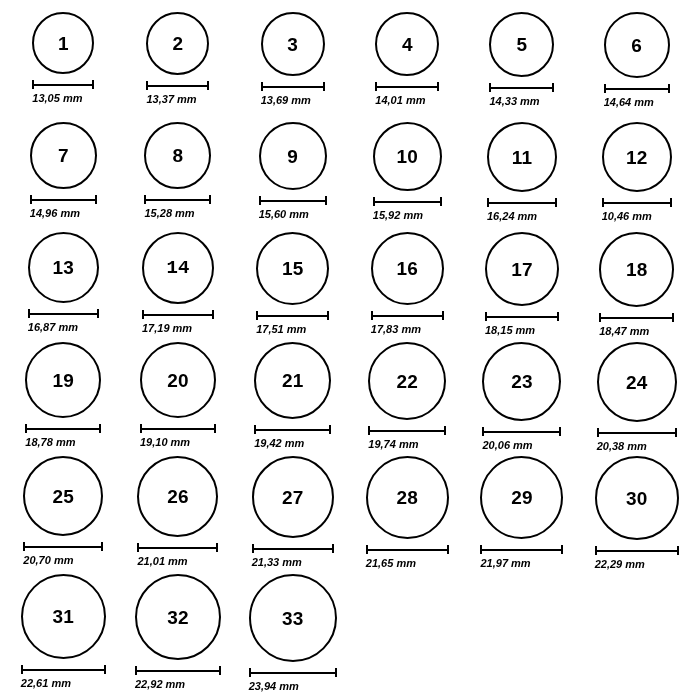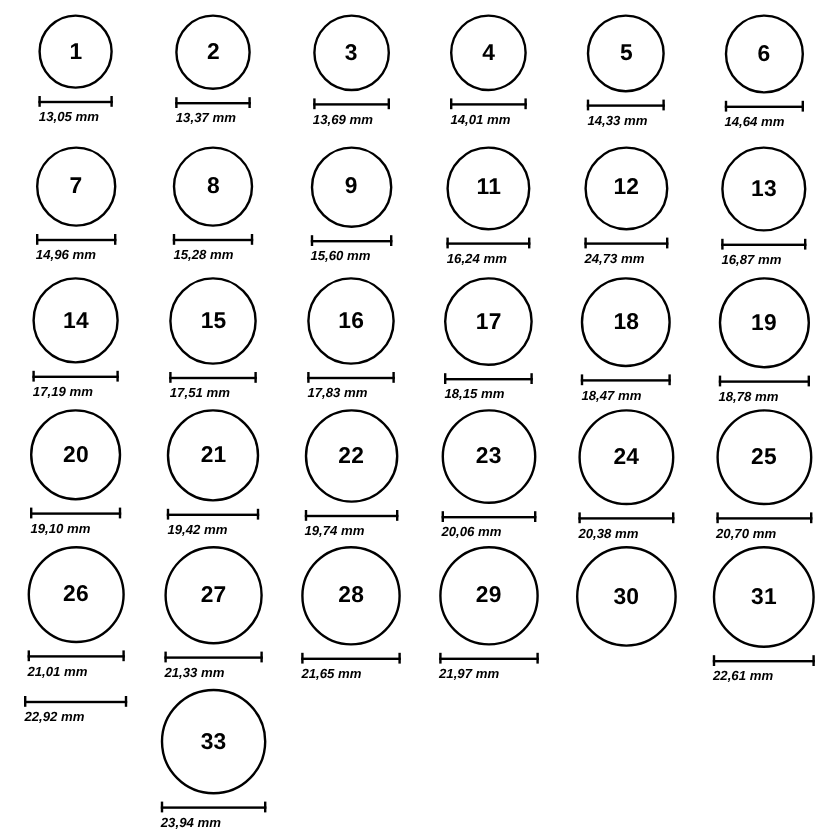--- a/index.html
+++ b/index.html
@@ -232,20 +232,35 @@
           <div class="measure-bar" style="width: 68px;">
             <div class="line"></div>
             <div class="tick left"></div>
             <div class="tick right"></div>
           </div>
           <div class="measure-text">15,60 mm</div>
         </div>
       </div>
       <div class="cell">
         <div class="ring-wrap">
+          <div class="ring" style="width: 69px; height: 69px;">
+            <span class="ring-label">10</span>
+          </div>
+        </div>
+        <div class="measure">
+          <div class="measure-bar" style="width: 69px;">
+            <div class="line"></div>
+            <div class="tick left"></div>
+            <div class="tick right"></div>
+          </div>
+          <div class="measure-text">15,92 mm</div>
+        </div>
+      </div>
+      <div class="cell">
+        <div class="ring-wrap">
           <div class="ring" style="width: 70px; height: 70px;">
             <span class="ring-label">11</span>
           </div>
         </div>
         <div class="measure">
           <div class="measure-bar" style="width: 70px;">
             <div class="line"></div>
             <div class="tick left"></div>
             <div class="tick right"></div>
           </div>
@@ -257,41 +272,41 @@
           <div class="ring" style="width: 70px; height: 70px;">
             <span class="ring-label">12</span>
           </div>
         </div>
         <div class="measure">
           <div class="measure-bar" style="width: 70px;">
             <div class="line"></div>
             <div class="tick left"></div>
             <div class="tick right"></div>
           </div>
-          <div class="measure-text">24,73 mm</div>
+          <div class="measure-text">10,46 mm</div>
         </div>
       </div>
       <div class="cell">
         <div class="ring-wrap">
           <div class="ring" style="width: 71px; height: 71px;">
             <span class="ring-label">13</span>
           </div>
         </div>
         <div class="measure">
           <div class="measure-bar" style="width: 71px;">
             <div class="line"></div>
             <div class="tick left"></div>
             <div class="tick right"></div>
           </div>
           <div class="measure-text">16,87 mm</div>
         </div>
       </div>
       <div class="cell">
         <div class="ring-wrap">
-          <div class="ring" style="width: 72px; height: 72px;">
+          <div class="ring" style="width: 72px; height: 72px; font-family: Liberation Mono, monospace;">
             <span class="ring-label">14</span>
           </div>
         </div>
         <div class="measure">
           <div class="measure-bar" style="width: 72px;">
             <div class="line"></div>
             <div class="tick left"></div>
             <div class="tick right"></div>
           </div>
           <div class="measure-text">17,19 mm</div>
@@ -521,37 +536,50 @@
           </div>
           <div class="measure-text">21,97 mm</div>
         </div>
       </div>
       <div class="cell">
         <div class="ring-wrap">
           <div class="ring" style="width: 84px; height: 84px;">
             <span class="ring-label">30</span>
           </div>
         </div>
+        <div class="measure">
+          <div class="measure-bar" style="width: 84px;">
+            <div class="line"></div>
+            <div class="tick left"></div>
+            <div class="tick right"></div>
+          </div>
+          <div class="measure-text">22,29 mm</div>
+        </div>
       </div>
       <div class="cell">
         <div class="ring-wrap">
           <div class="ring" style="width: 85px; height: 85px;">
             <span class="ring-label">31</span>
           </div>
         </div>
         <div class="measure">
           <div class="measure-bar" style="width: 85px;">
             <div class="line"></div>
             <div class="tick left"></div>
             <div class="tick right"></div>
           </div>
           <div class="measure-text">22,61 mm</div>
         </div>
       </div>
       <div class="cell">
+        <div class="ring-wrap">
+          <div class="ring" style="width: 86px; height: 86px;">
+            <span class="ring-label">32</span>
+          </div>
+        </div>
         <div class="measure">
           <div class="measure-bar" style="width: 86px;">
             <div class="line"></div>
             <div class="tick left"></div>
             <div class="tick right"></div>
           </div>
           <div class="measure-text">22,92 mm</div>
         </div>
       </div>
       <div class="cell">

